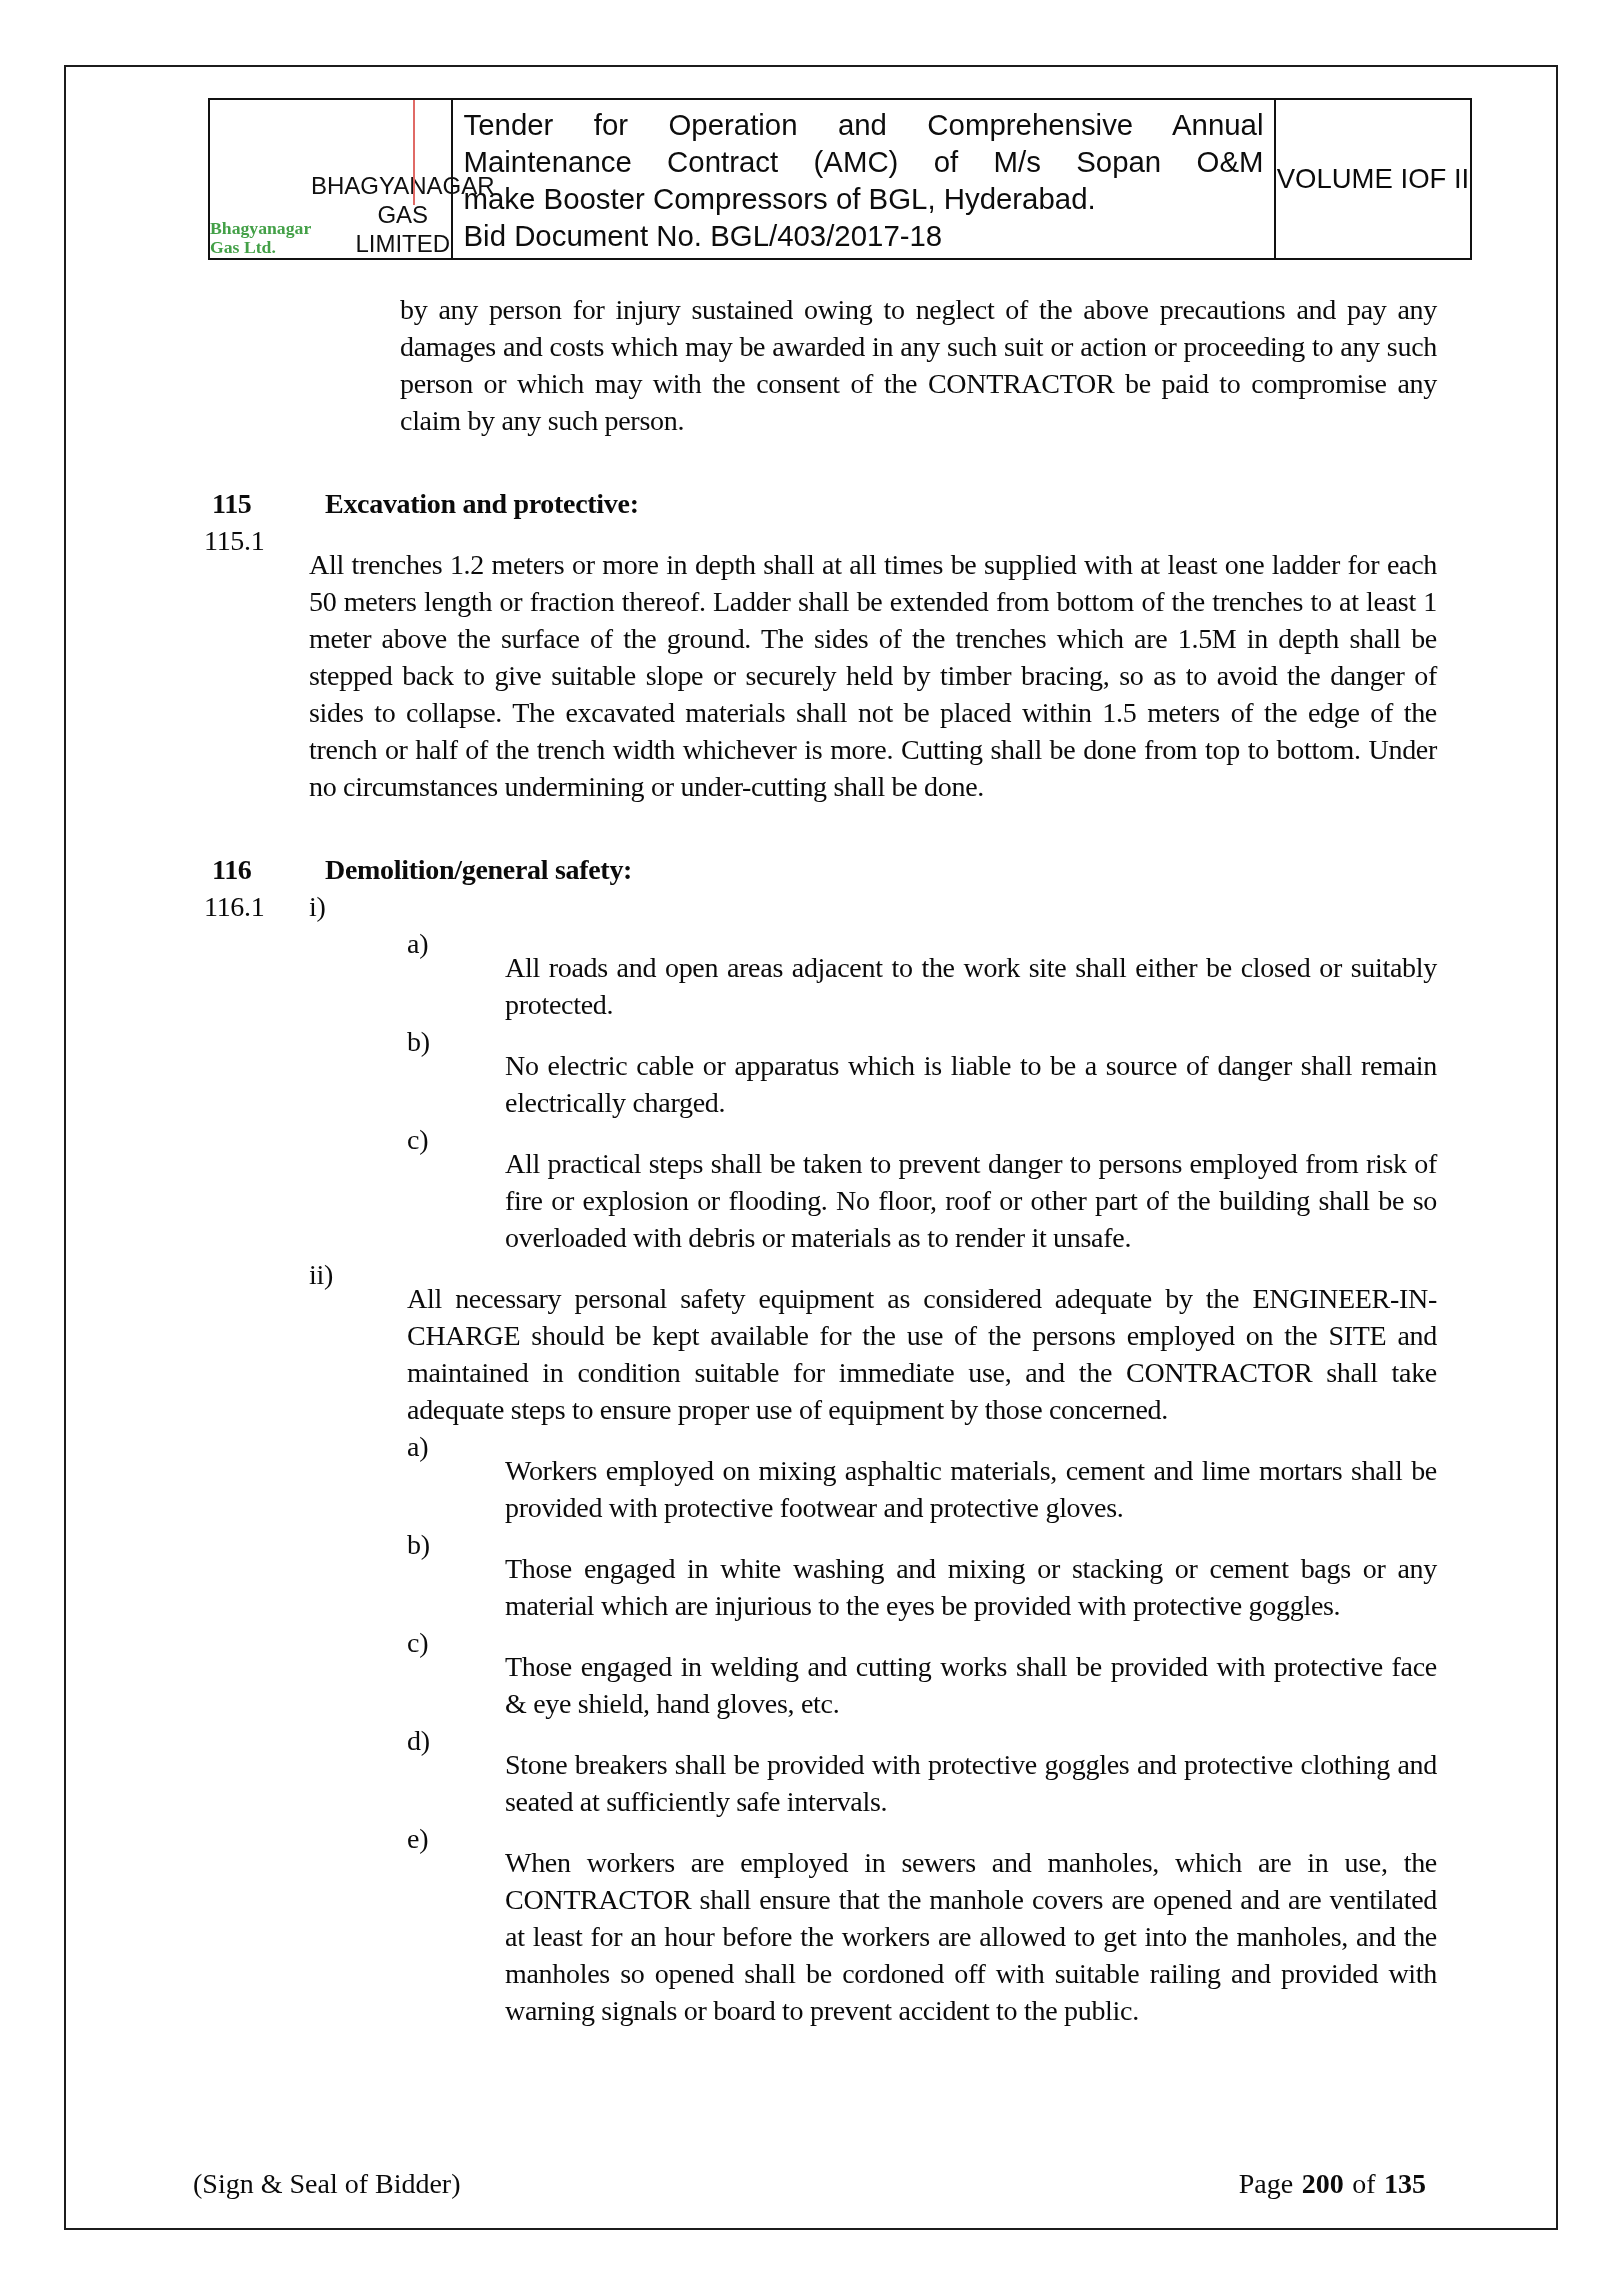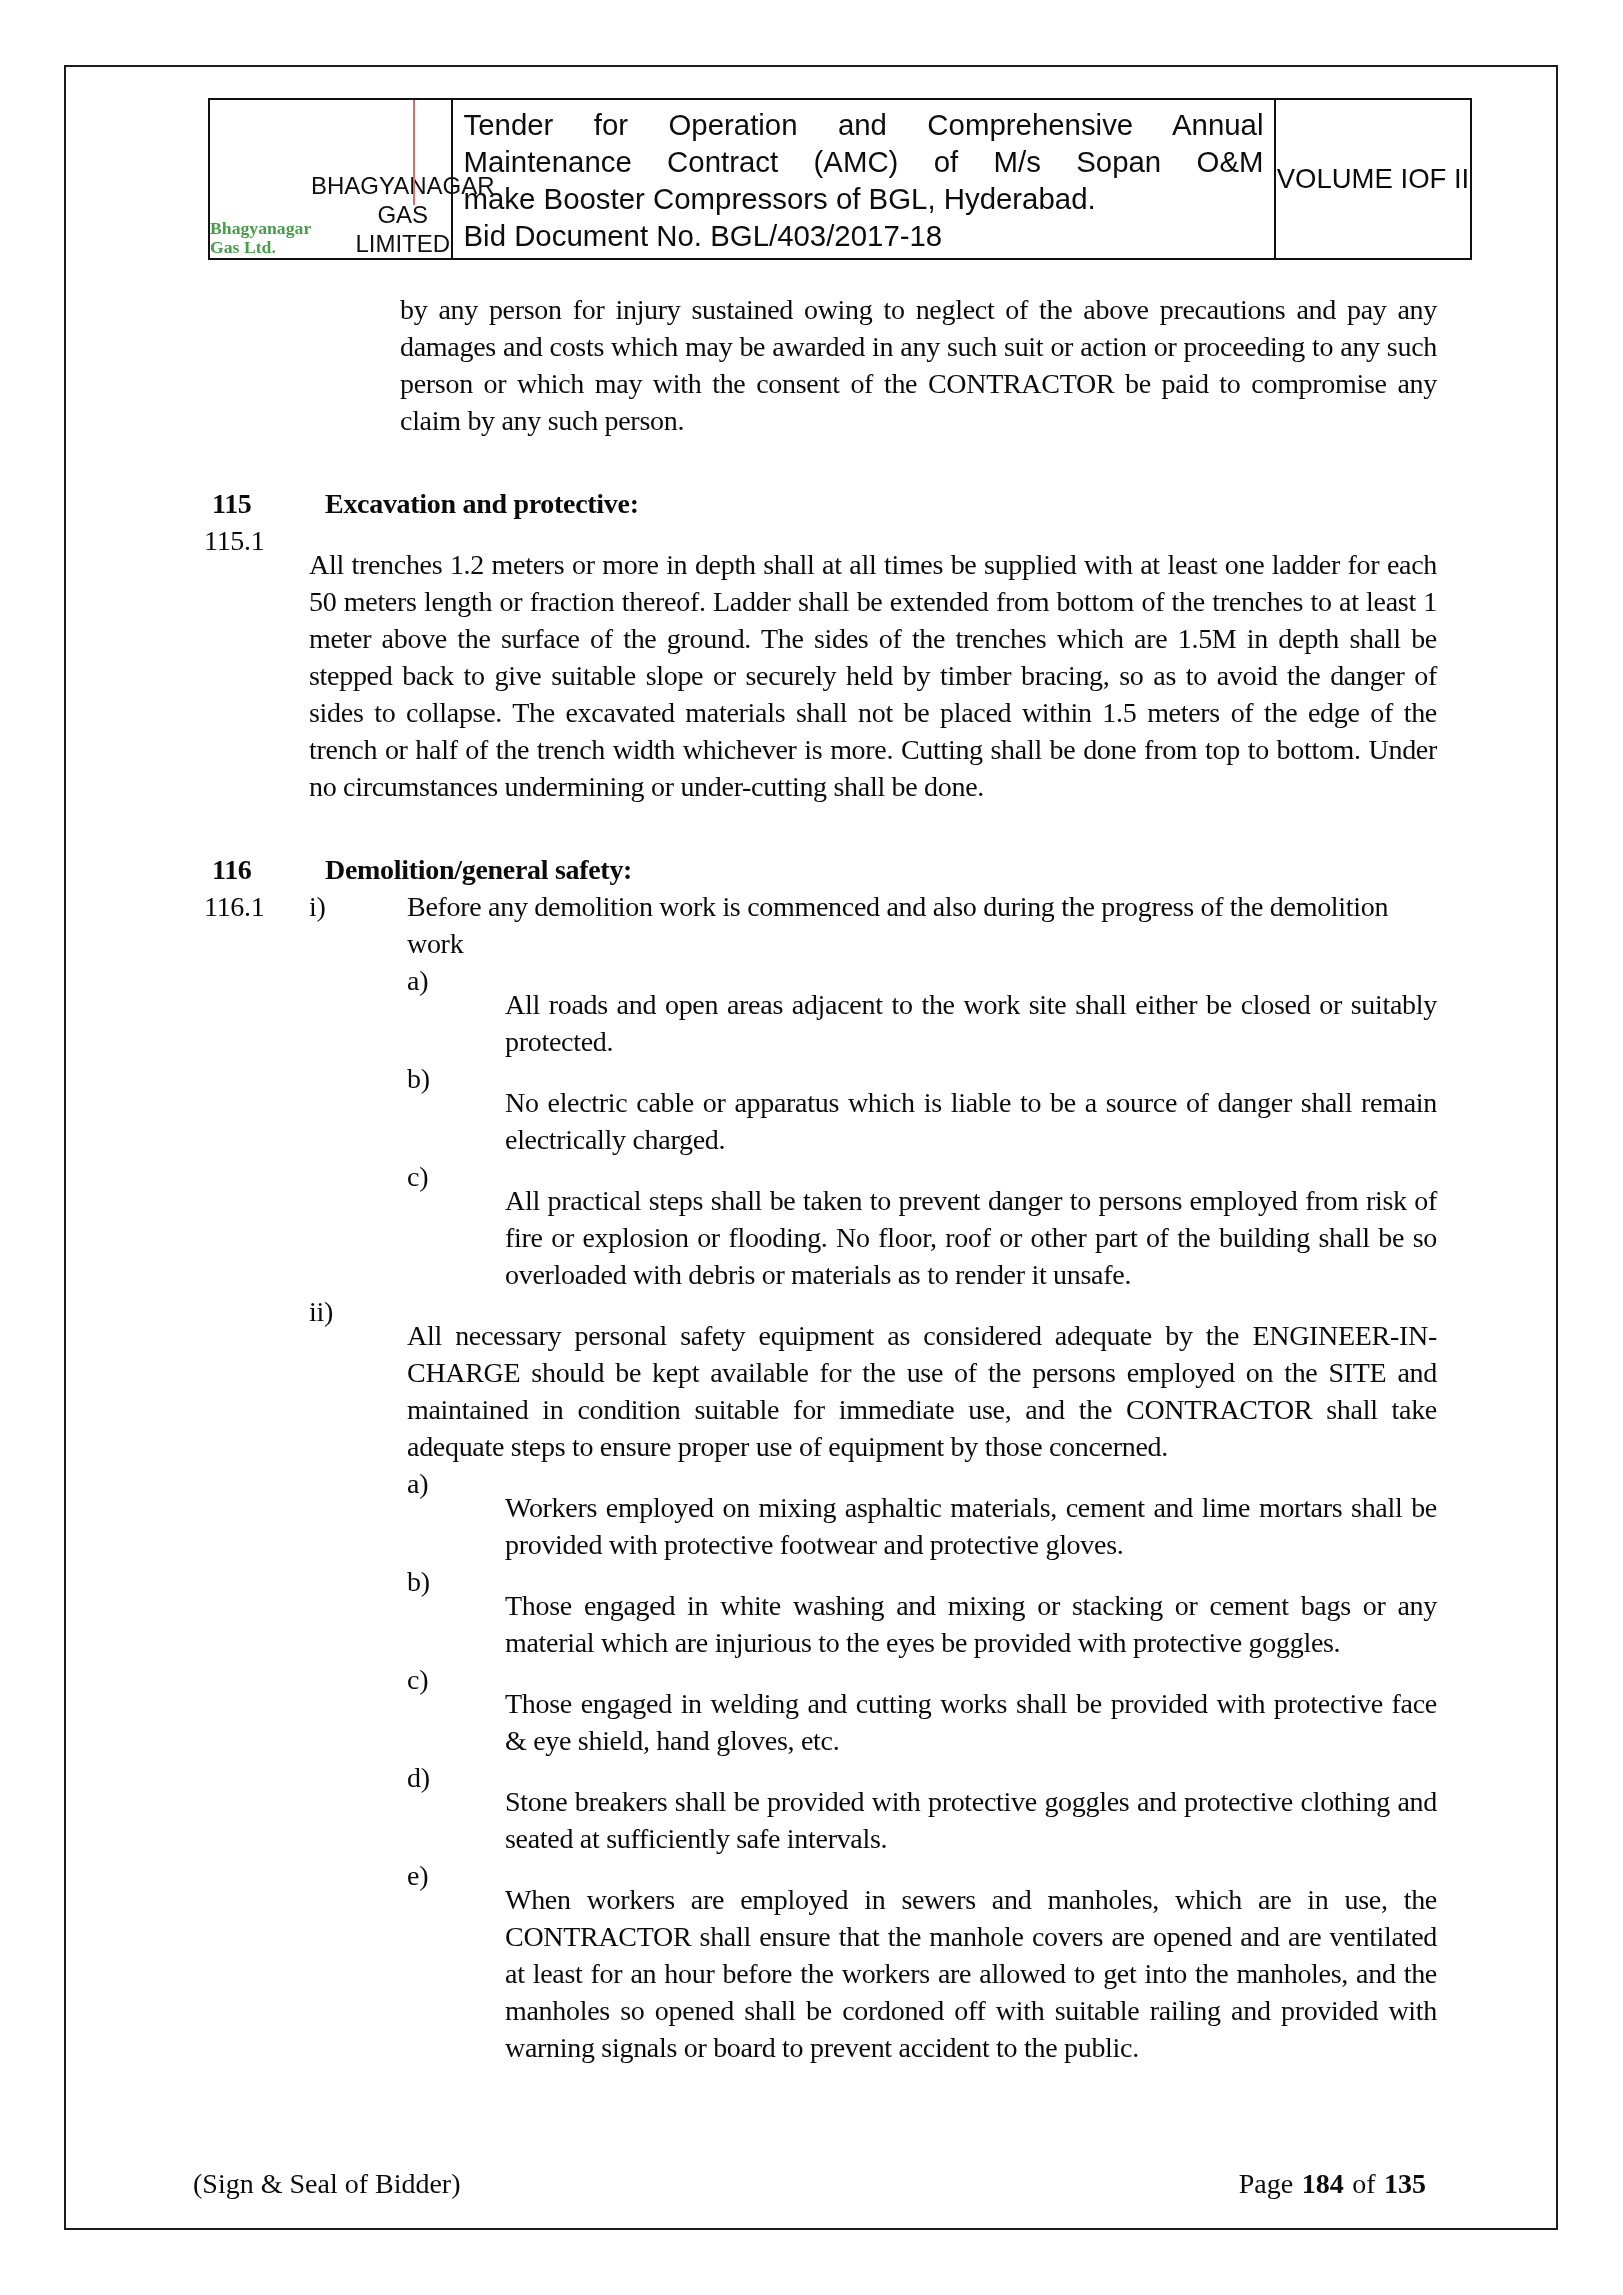--- a/index.html
+++ b/index.html
@@ -148,21 +148,20 @@
   </div>
 
   <div class="row gap">
     <div class="col-num bold">116</div>
     <div class="col-text bold">Demolition/general safety:</div>
   </div>
 
   <div class="row">
     <div class="col-num">116.1</div>
     <div class="col-roman">i)</div>
-    <div class="col-text">Before any demolition work is commenced and also during the progress of the demolition work</div>
   </div>
 
   <div class="row">
     <div class="sp1"></div>
     <div class="col-letter">a)</div>
     <div class="col-text just">All roads and open areas adjacent to the work site shall either be closed or suitably protected.</div>
   </div>
   <div class="row">
     <div class="sp1"></div>
     <div class="col-letter">b)</div>
@@ -205,18 +204,18 @@
     <div class="col-letter">e)</div>
     <div class="col-text just">When workers are employed in sewers and manholes, which are in use, the CONTRACTOR shall ensure that the manhole covers are opened and are ventilated at least for an hour before the workers are allowed to get into the manholes, and the manholes so opened shall be cordoned off with suitable railing and provided with warning signals or board to prevent accident to the public.</div>
   </div>
 
 </div>
 
 <div class="footer">
   <span>(Sign &amp; Seal of Bidder)</span>
   <span class="footer-right">
     <span>Page</span>
-    <b>184</b>
+    <b>200</b>
     <span>of</span>
     <b>135</b>
   </span>
 </div>
 
 
 </body></html>

